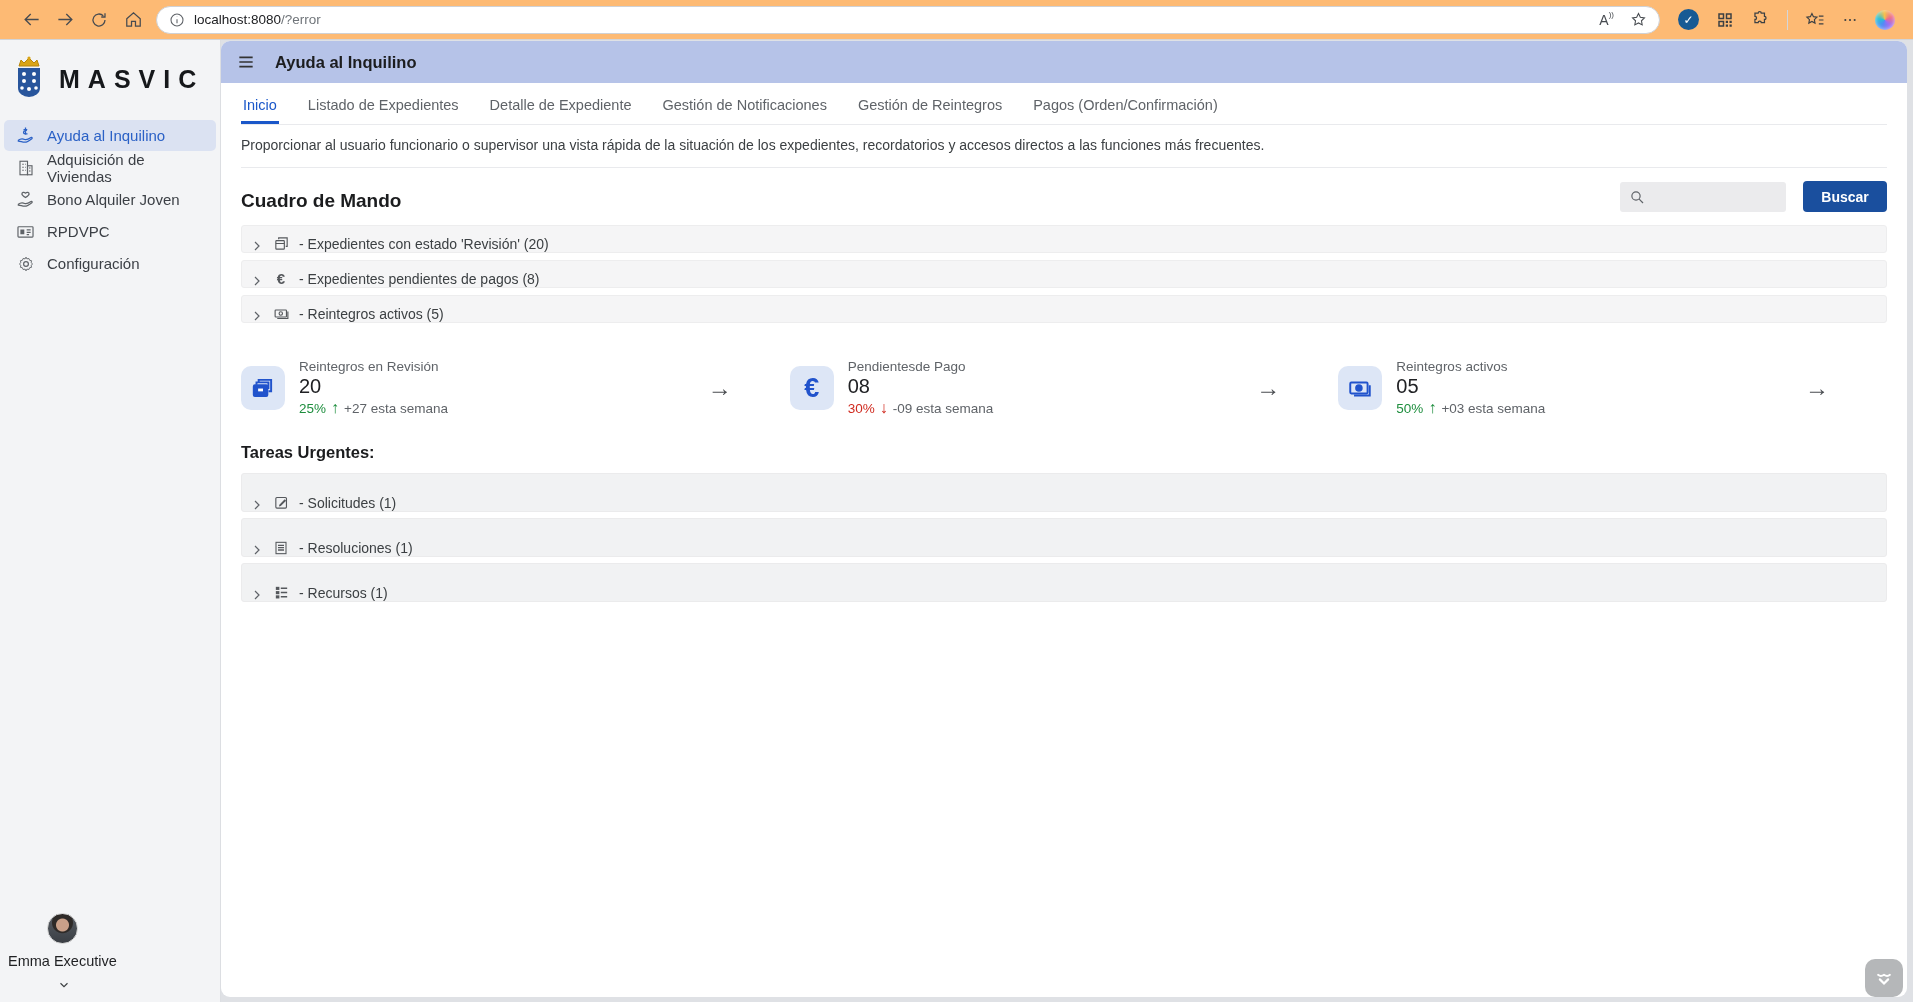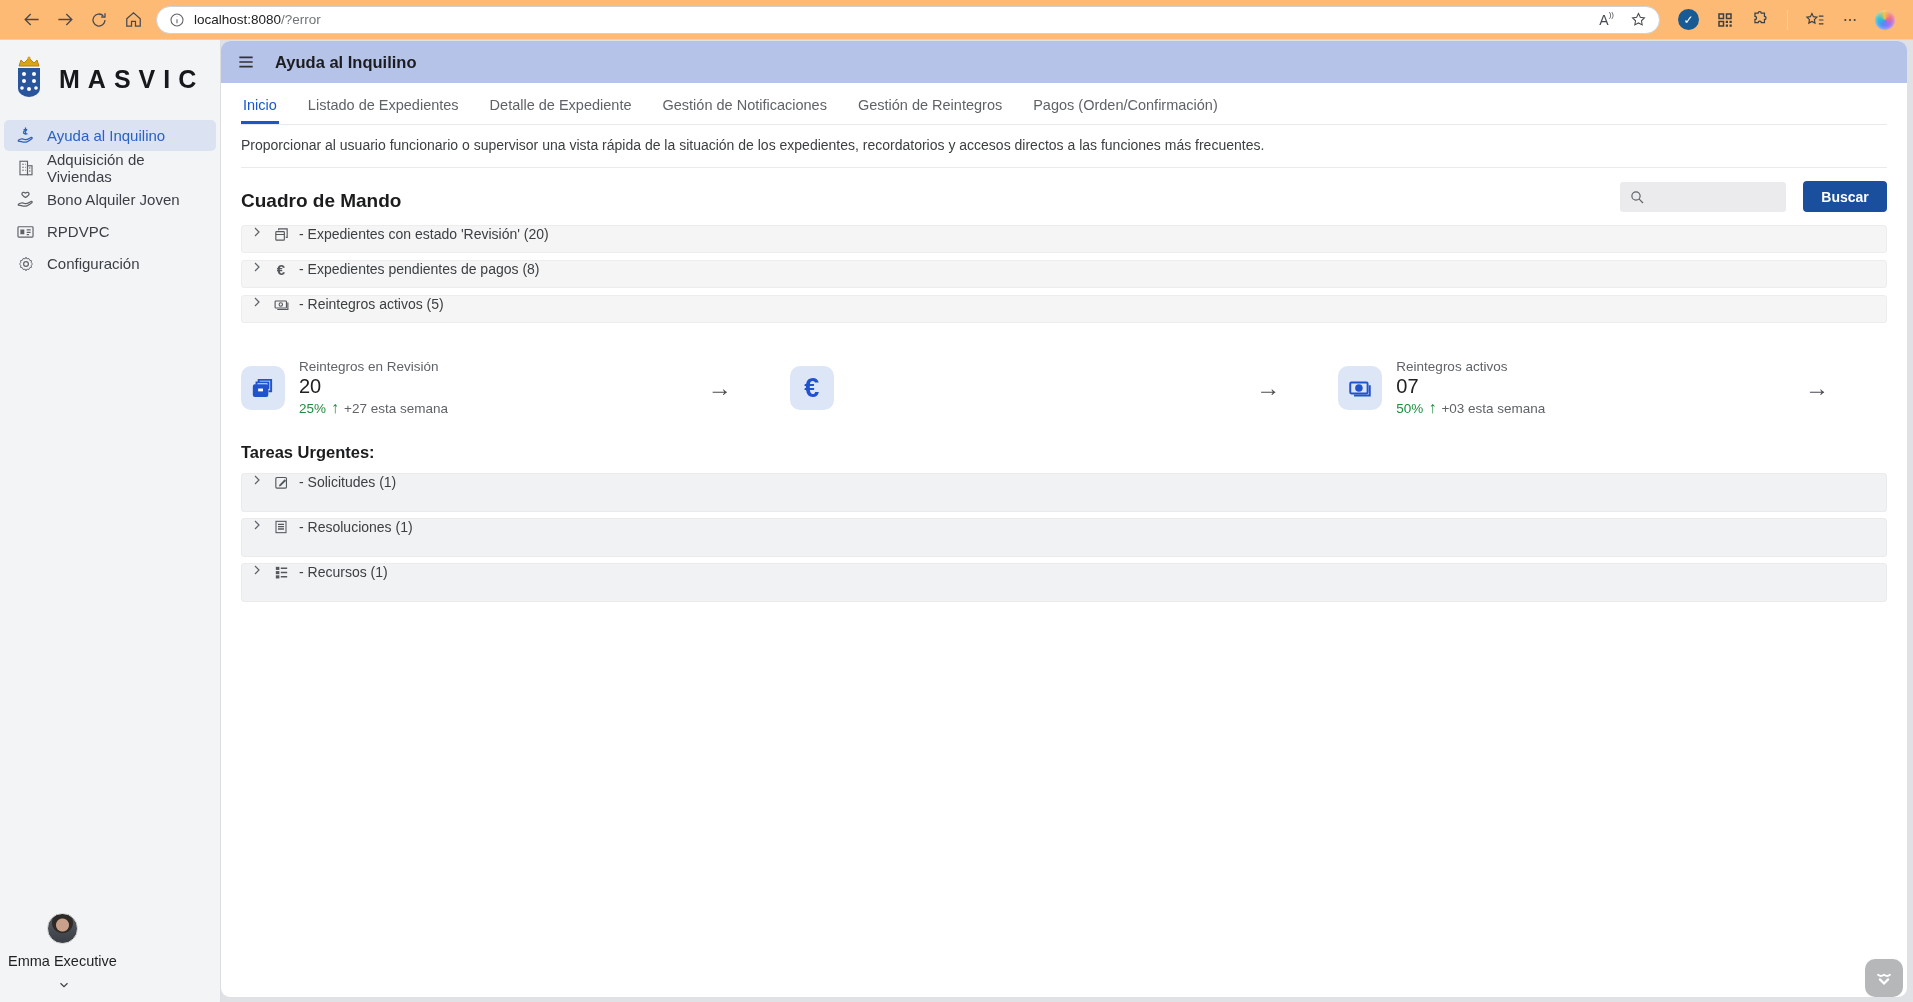--- a/index.html
+++ b/index.html
@@ -55,21 +55,21 @@
   .tab.active { color:#1a57c9; box-shadow:inset 0 -3px 0 #1a57c9; }
 
   .intro { font-size:14px; color:#3c4043; padding:12px 0 14px; border-bottom:1px solid #e9eaed; }
 
   .dash-head { display:flex; align-items:flex-end; margin:13px 0 13px; }
   .h-big { font-size:19px; font-weight:bold; color:#1b1c1e; flex:1; }
   .search-box { width:166px; height:30px; background:#ebebed; border-radius:3px; display:flex; align-items:center; padding:0 9px; gap:7px; color:#5f6368; }
   .search-box input { border:none; outline:none; background:transparent; width:100%; font-size:14px; font-family:inherit; color:#202124; }
   .btn-primary { margin-left:17px; width:84px; height:31px; background:#1a4f9e; color:#fff; font-weight:bold; font-size:14px; border:none; border-radius:4px; cursor:pointer; font-family:inherit; }
 
-  .acc { height:28px; background:#f5f5f6; border:1px solid #ededee; border-radius:3px; display:flex; align-items:flex-start; gap:9px; padding:0 9px; margin-bottom:7px; font-size:14px; color:#3c4043; cursor:default; }
+  .acc { height:28px; background:#f5f5f6; border:1px solid #ededee; border-radius:3px; display:flex; align-items:flex-end; gap:9px; padding:0 9px; margin-bottom:7px; font-size:14px; color:#3c4043; cursor:default; }
   .acc .chev { color:#5f6368; display:flex; }
   .acc .ric { color:#55585c; display:flex; width:18px; justify-content:center; }
   .acc.task { height:39px; background:#f1f2f3; border-color:#ebebec; margin-bottom:6px; }
 
   .stats { display:flex; margin:36px 0 12px; }
   .stat { flex:1; display:flex; align-items:center; min-width:0; }
   .tile { width:44px; height:44px; border-radius:10px; background:#dde6f6; color:#2153cc; display:flex; align-items:center; justify-content:center; flex:0 0 auto; }
   .tile .euro-glyph { font-size:27px; font-weight:bold; }
   .stat-txt { margin-left:14px; }
   .stat-label { font-size:13.5px; color:#5f6368; }
@@ -345,34 +345,43 @@
                   <span>+27 esta semana</span>
                 </div>
               </span>
               <span class="go-arrow">→</span>
             </div>
 
             <div class="stat">
               <span class="tile">
                   <span class="euro-glyph">€</span>
                 </span>
+              <span class="stat-txt">
+                <div class="stat-label">Pendientesde Pago</div>
+                <div class="stat-value">08</div>
+                <div class="stat-line">
+                  <span class="pct down">30%</span>
+                  <span class="arrow down">↓</span>
+                  <span>-09 esta semana</span>
+                </div>
+              </span>
               <span class="go-arrow">→</span>
             </div>
 
             <div class="stat">
               <span class="tile">
                 <svg width="26" height="26" viewBox="0 0 24 24" fill="none" stroke="currentColor" stroke-width="1.8">
                     <rect x="3" y="7" width="16" height="10" rx="1"></rect>
                     <circle cx="11" cy="12" r="2.6" fill="#2153cc"></circle>
                     <path d="M21 9.5V19H6.5"></path>
                   </svg>
               </span>
               <span class="stat-txt">
                 <div class="stat-label">Reintegros activos</div>
-                <div class="stat-value">07</div>
+                <div class="stat-value">05</div>
                 <div class="stat-line">
                   <span class="pct up">50%</span>
                   <span class="arrow up">↑</span>
                   <span>+03 esta semana</span>
                 </div>
               </span>
               <span class="go-arrow">→</span>
             </div>
 
           </div>

